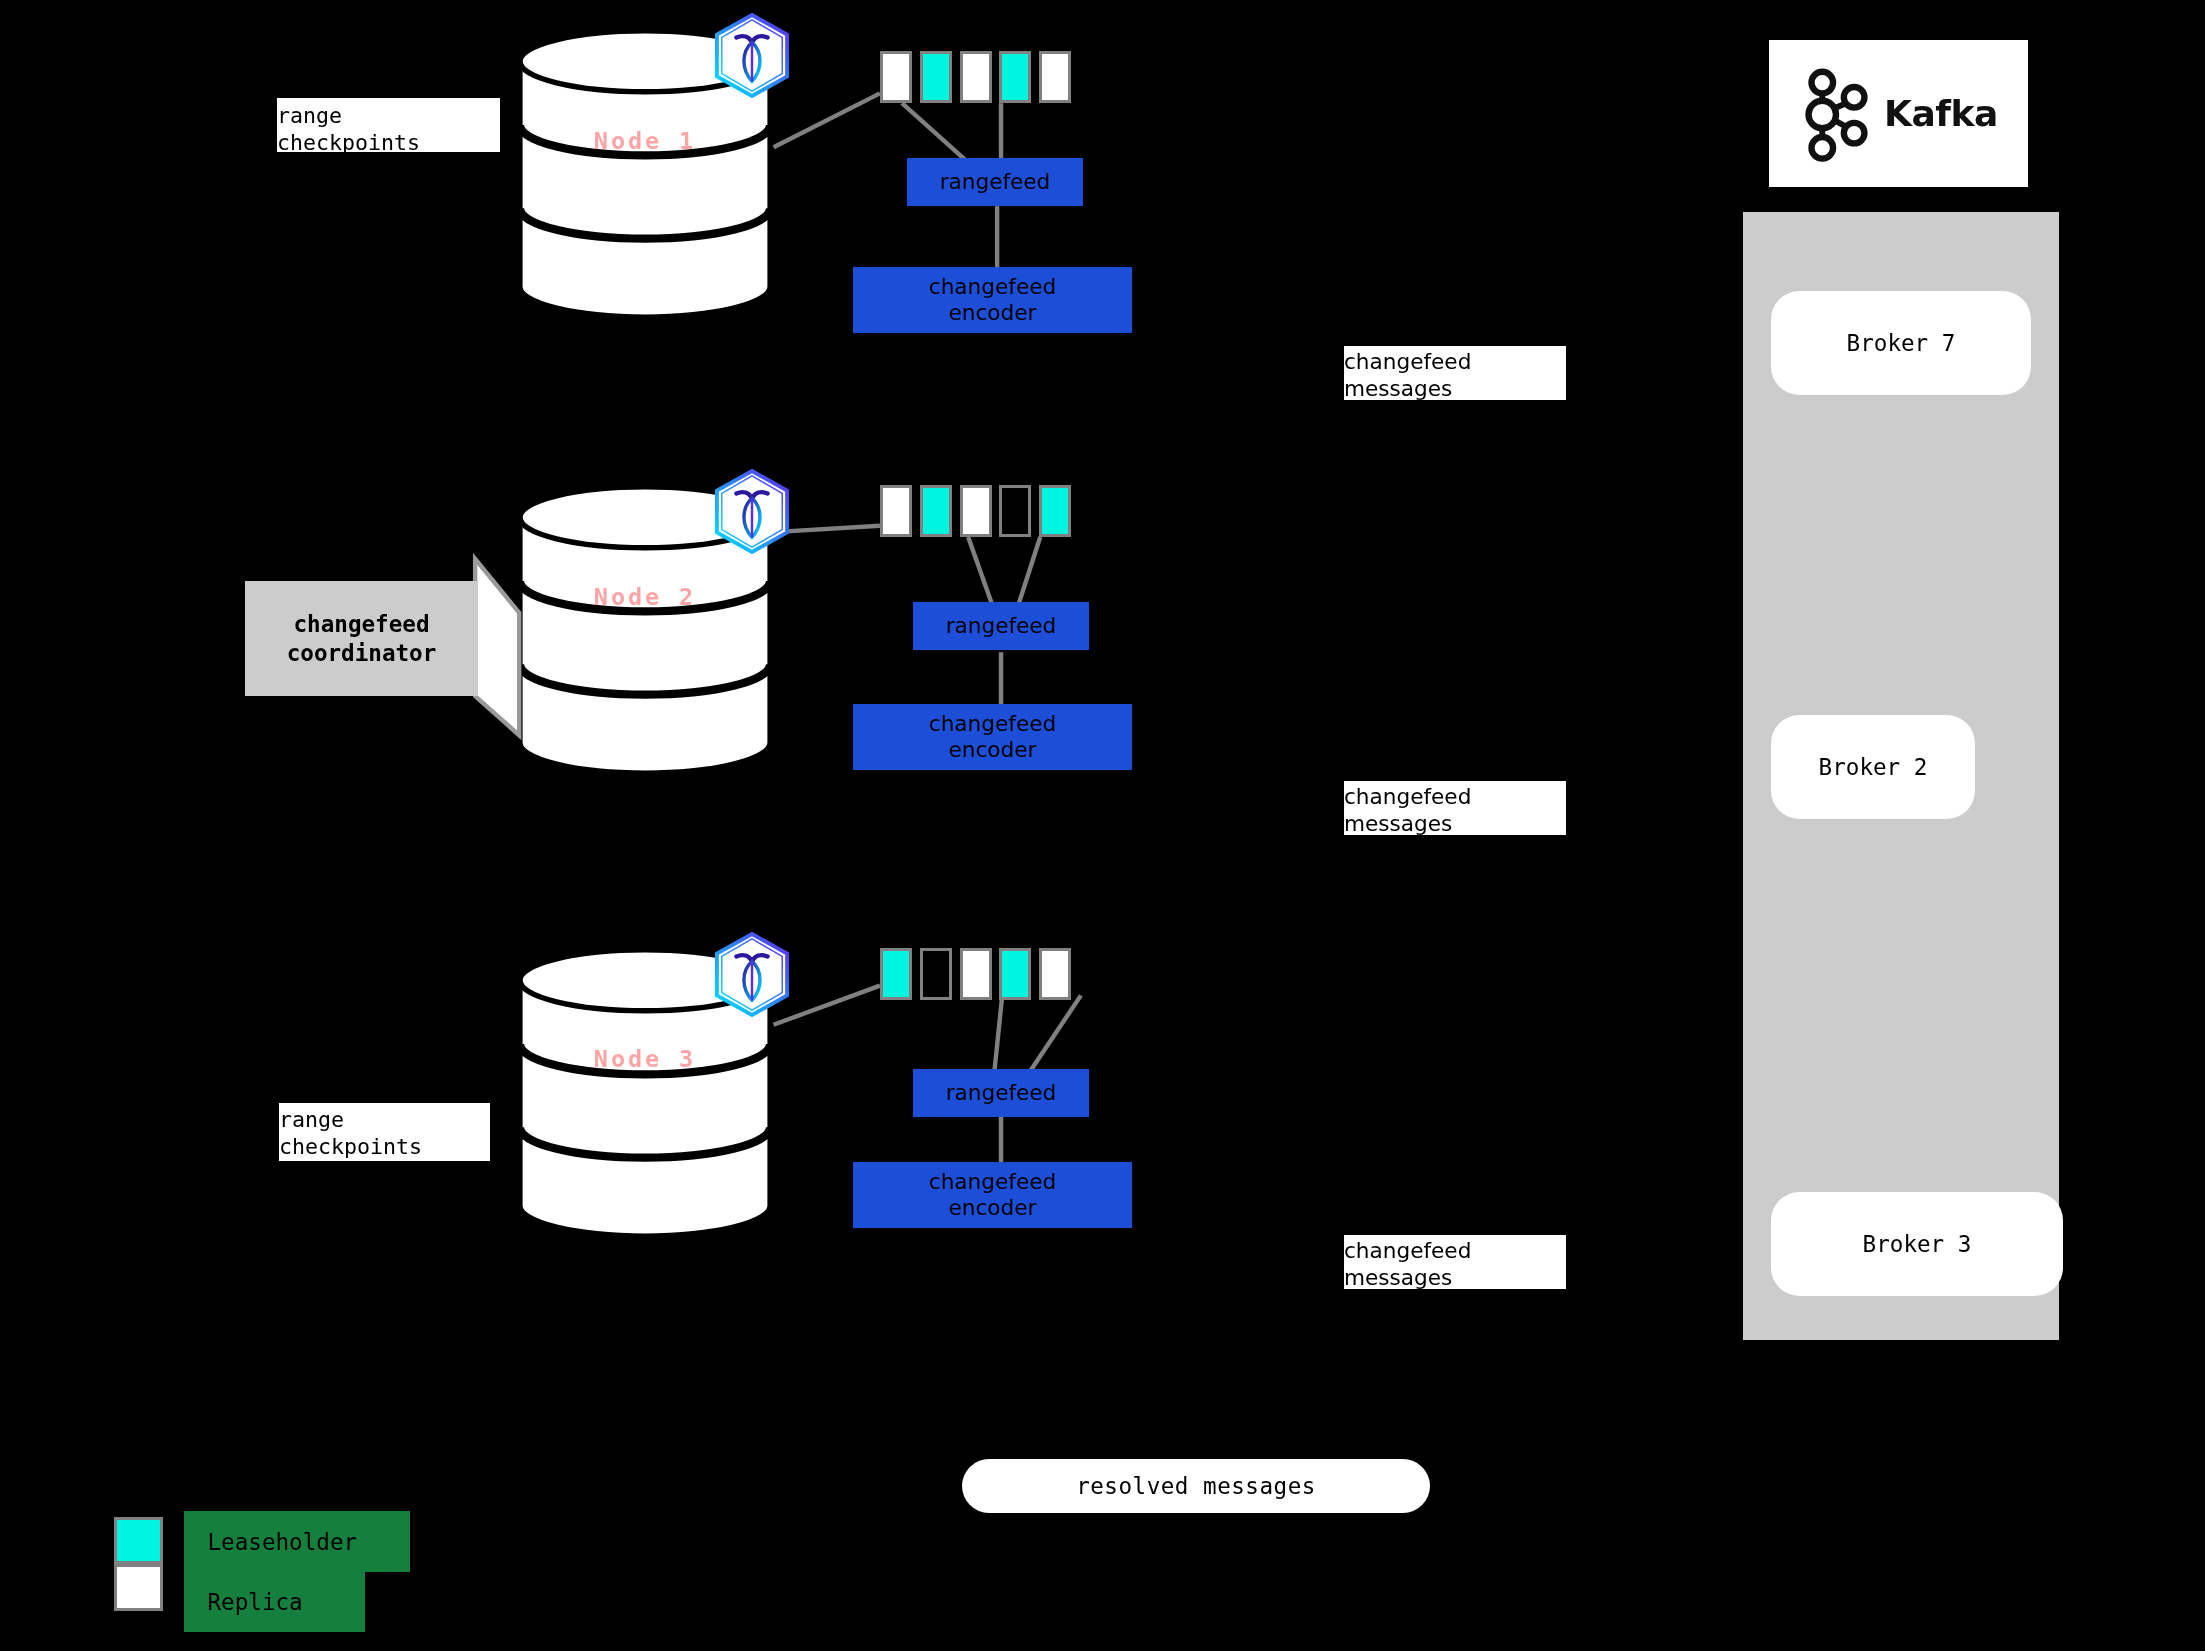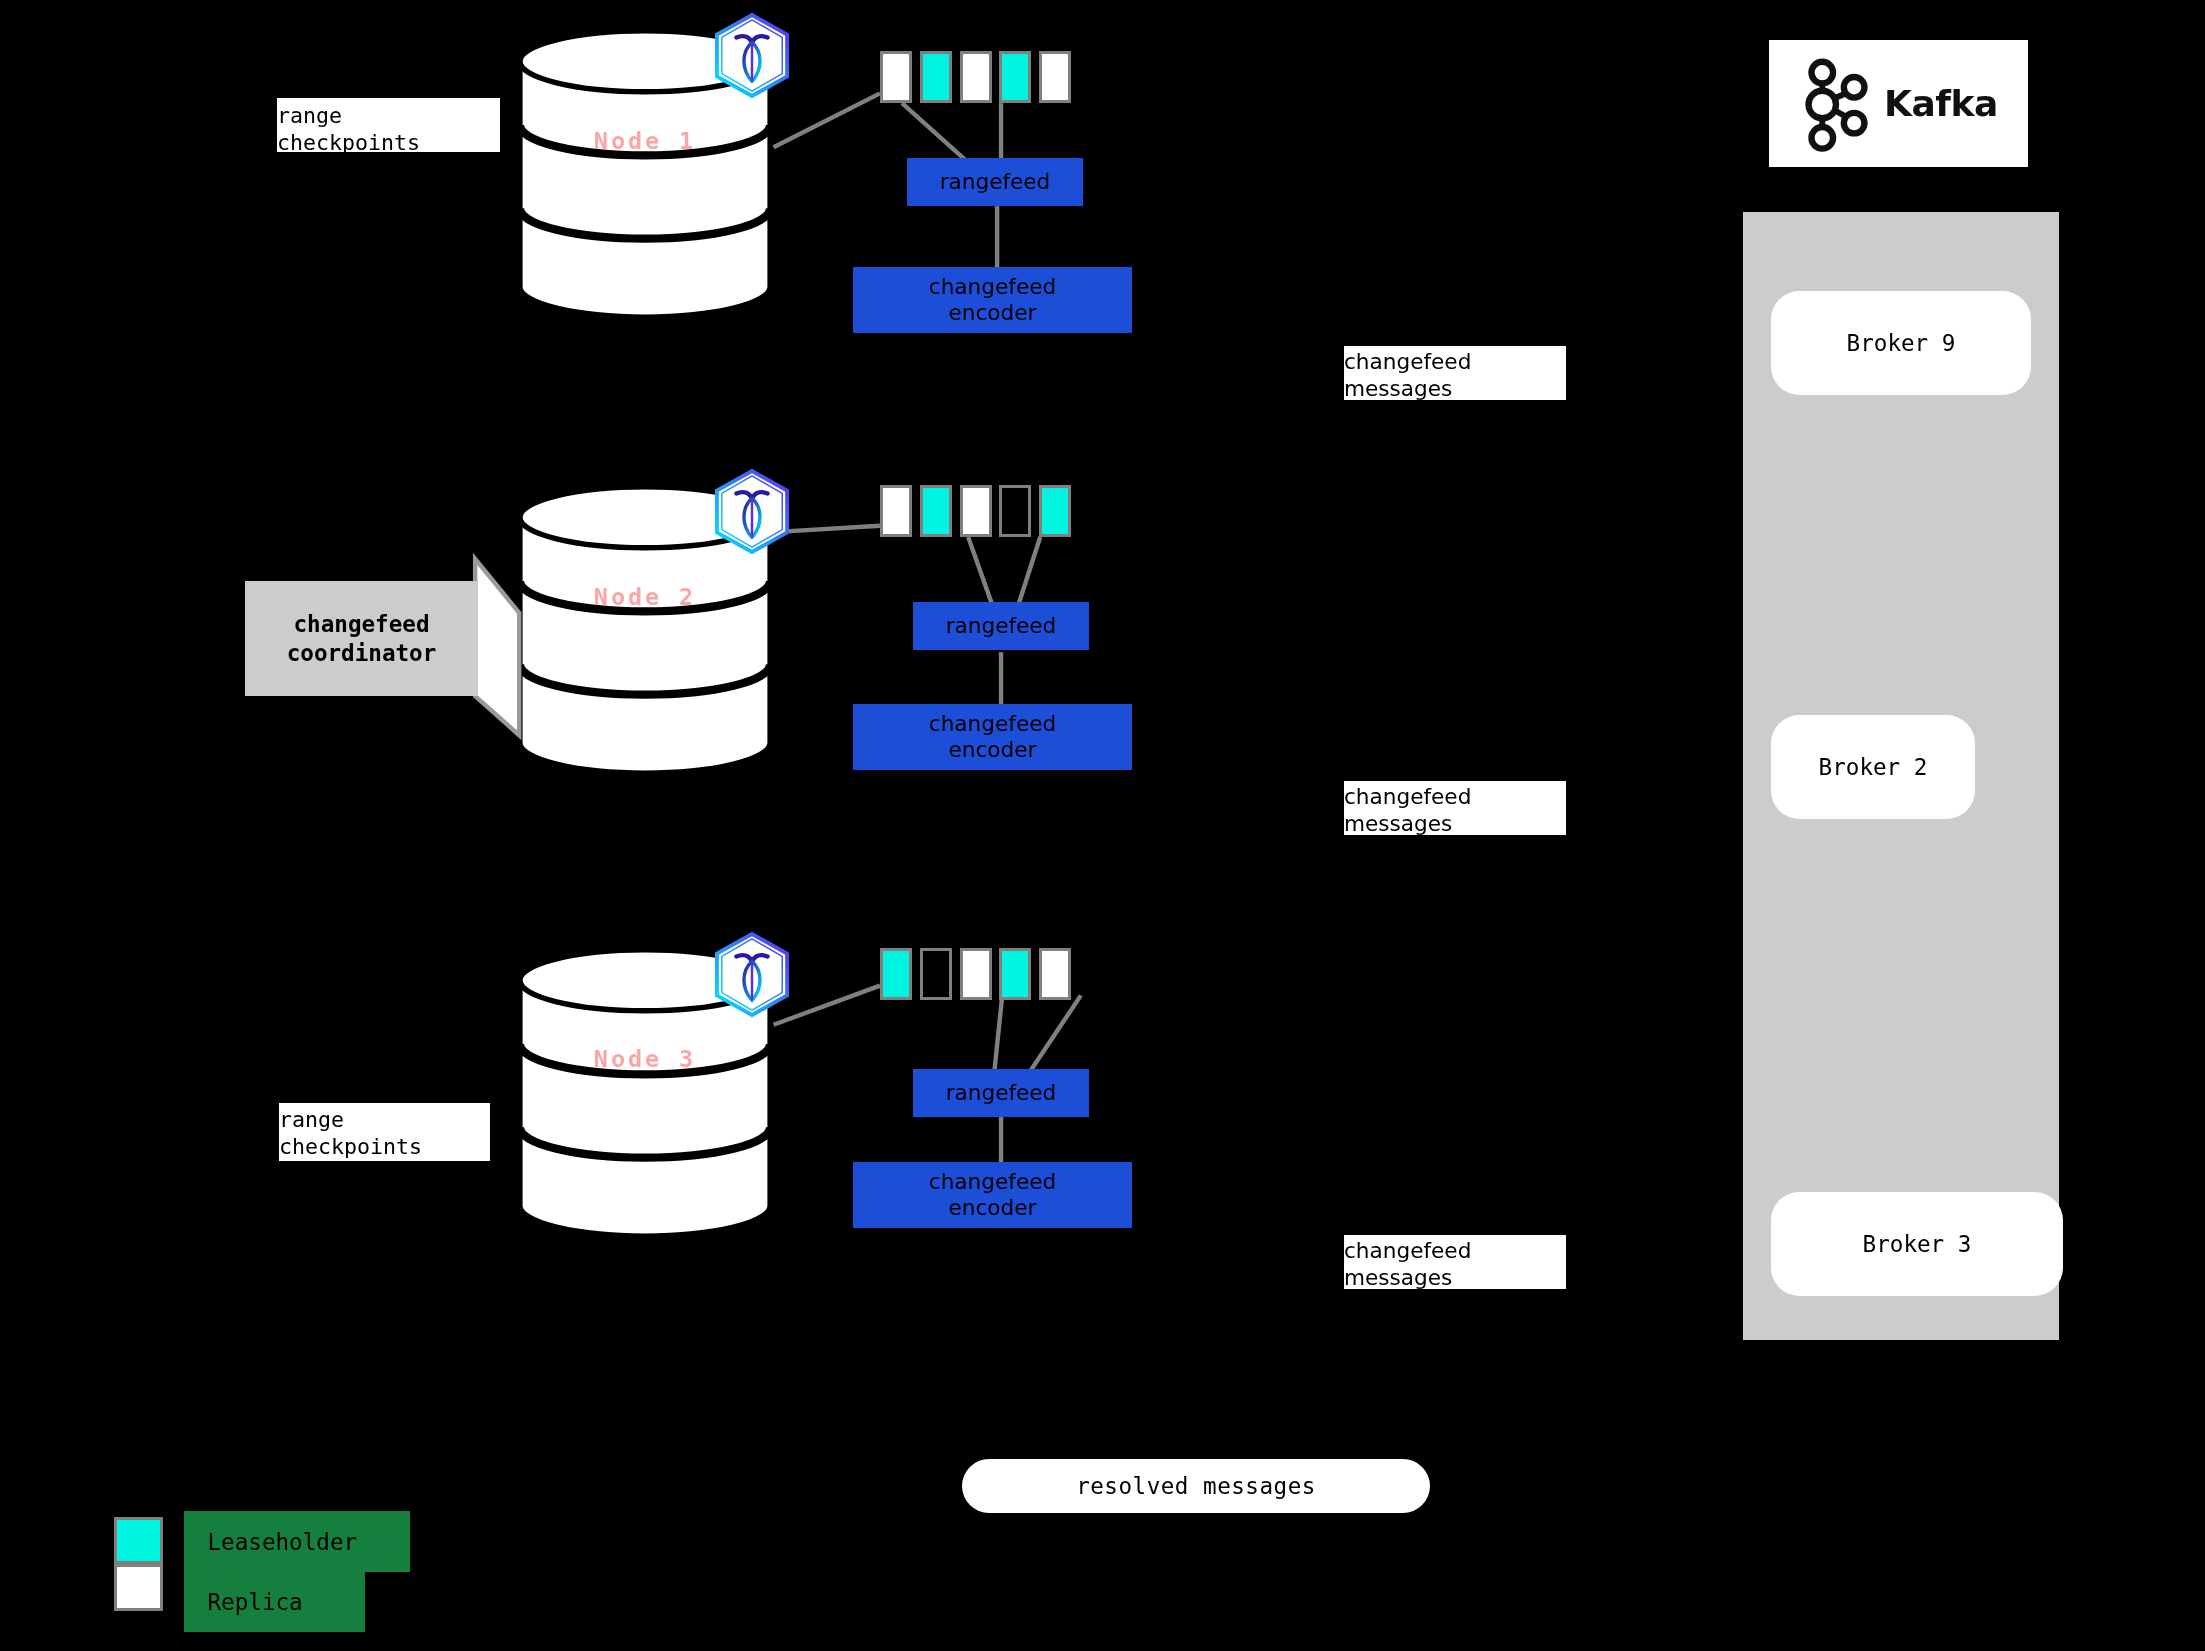--- a/index.html
+++ b/index.html
@@ -242,42 +242,42 @@
   <div class="wlabel sans" style="left:1344px;top:781px;width:222px;height:51px;padding-top:2.9px;">
     <div>changefeed</div>
     <div>messages</div>
   </div>
 
   <div class="wlabel sans" style="left:1344px;top:1235px;width:222px;height:51px;padding-top:2.9px;">
     <div>changefeed</div>
     <div>messages</div>
   </div>
 
-  <div class="kafka-logo" style="left:1769px;top:40px;width:259px;height:127px;">
+  <div class="kafka-logo" style="left:1769px;top:40px;width:259px;height:147px;">
     <svg width="74" height="103" viewBox="0 0 150 210">
       <g fill="none" stroke="#111" stroke-width="12">
         <line x1="47" y1="50" x2="47" y2="105"></line>
         <line x1="47" y1="105" x2="110" y2="78"></line>
         <line x1="47" y1="105" x2="110" y2="140"></line>
         <line x1="47" y1="105" x2="47" y2="168"></line>
       </g>
       <g fill="#fff" stroke="#111" stroke-width="13">
         <circle cx="47" cy="42" r="22"></circle>
         <circle cx="47" cy="107" r="28"></circle>
         <circle cx="47" cy="175" r="22"></circle>
         <circle cx="112" cy="72" r="21"></circle>
         <circle cx="112" cy="145" r="21"></circle>
       </g>
     </svg>
     <span class="kafka-word">Kafka</span>
   </div>
 
   <div class="kafka-panel" style="left:1743px;top:212px;width:316px;height:1128px;"></div>
 
-  <div class="broker" style="left:1771px;top:291px;width:260px;height:104px;">Broker 9</div>
+  <div class="broker" style="left:1771px;top:291px;width:260px;height:104px;">Broker 7</div>
   <div class="broker" style="left:1771px;top:715px;width:204px;height:104px;">Broker 2</div>
   <div class="broker" style="left:1771px;top:1192px;width:292px;height:104px;">Broker 3</div>
 
   <div class="pill" style="left:962px;top:1459px;width:468px;height:54px;">resolved messages</div>
 
   <div class="legend-sw" style="left:114px;top:1517px;background:#00f5e0;"></div>
   <div class="legend-txt" style="left:184px;top:1511px;width:226px;height:61px;">Leaseholder</div>
 
   <div class="legend-sw" style="left:114px;top:1564px;background:#ffffff;"></div>
   <div class="legend-txt" style="left:184px;top:1571px;width:181px;height:61px;">Replica</div>

